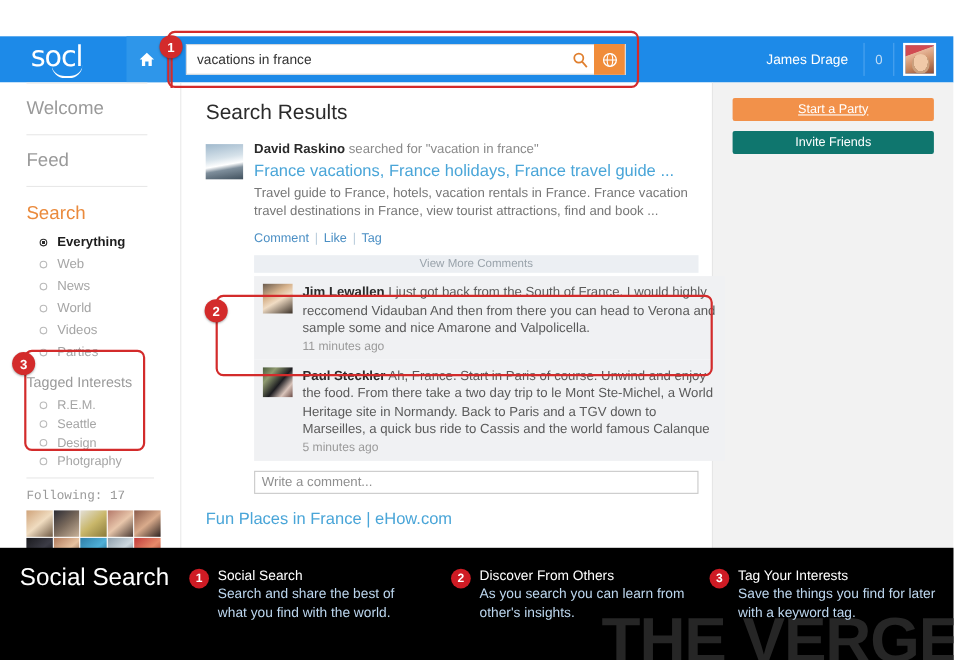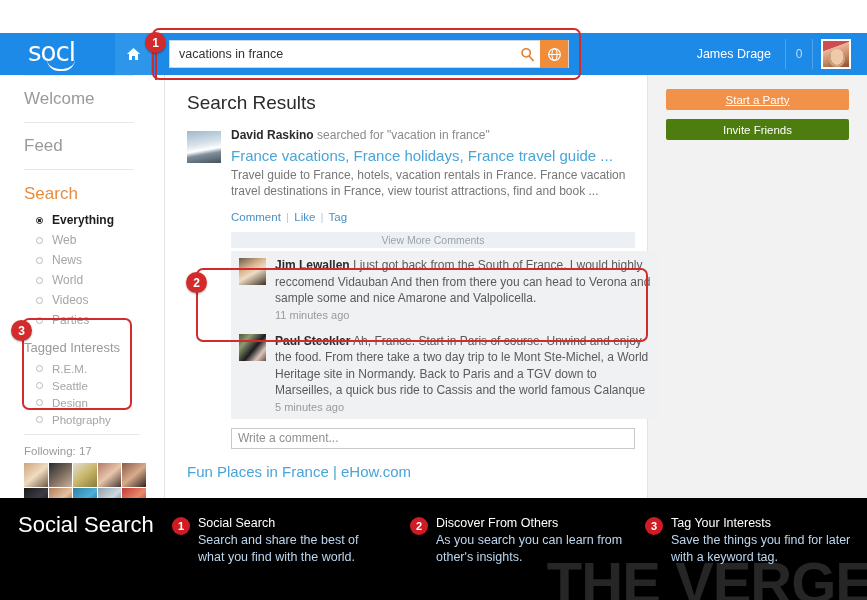--- a/index.html
+++ b/index.html
@@ -97,21 +97,21 @@
   .lnav { font-size: 17px; color: #9a9a9a; padding: 13px 0 13px 0; font-weight: 400; }
   #search-head { font-size: 17px; color: #ea8a3c; padding: 14px 0 6px 0; }
   .radio-row { display: flex; align-items: center; padding: 3px 0 3px 12px; font-size: 12px; }
   .rdot { width: 7px; height: 7px; border-radius: 50%; border: 1.4px solid #b9b9b9; margin-right: 9px; flex: none; }
   .radio-row.active .rdot { border-color: #2b2b2b; background: radial-gradient(circle, #2b2b2b 0 42%, #ffffff 43% 100%); }
   .radio-row .rlabel { color: #a5a5a5; }
   .radio-row.active .rlabel { color: #1d1d1d; font-weight: bold; }
   #tagged-head { font-size: 13px; color: #9a9a9a; padding: 10px 0 5px 0; }
   .tag-row { display: flex; align-items: center; padding: 2.5px 0 2.5px 12px; font-size: 11.5px; }
   .tag-row .rlabel { color: #a5a5a5; }
-  #following { font-size: 11.5px; color: #9a9a9a; padding: 10px 0 6px 0; border-top: 1px solid #e8e8e8; width: 116px; margin-top: 6px;}
+  #following { font-size: 11.5px; color: #9a9a9a; padding: 10px 0 6px 0; border-top: 1px solid #e8e8e8; width: 116px; margin-top: 6px; font-family: Liberation Mono, monospace;}
   #photo-grid { width: 122px; display: grid; grid-template-columns: repeat(5, 1fr); gap: 1px; }
   .pg { width: 100%; aspect-ratio: 1/1; }
 
   
   #center { width: 482px; background: #ffffff; padding: 0 20px 0 20px; position: relative; }
   #results-title { font-size: 19px; color: #2b2b2b; padding: 17px 0 14px 2px; }
   .post { display: flex; padding-left: 2px; }
   .post-thumb {
     width: 34px; height: 32px; flex: none; margin-right: 10px; margin-top: 3px;
     background: linear-gradient(170deg,#9fb8cc 0%,#d6e2ea 40%,#ffffff 58%,#7f8f9c 70%,#41515e 100%);
@@ -148,21 +148,21 @@
   #next-result { font-size: 15px; color: #49a5d8; padding: 14px 0 0 2px; }
 
   
   #right { flex: 1; background: #f2f2f2; border-left: 1px solid #e3e3e3; padding: 14px 18px 0 18px; }
   .rbtn {
     width: 100%; height: 21px; color: #ffffff; font-size: 11.5px;
     display: flex; align-items: center; justify-content: center;
     border-radius: 2px; margin-bottom: 9px;
   }
   #start-party { background: #f2914a; text-decoration: underline; }
-  #invite-friends { background: #4d7c0f; }
+  #invite-friends { background: #0f766e; }
 
   
   .ann-box { position: absolute; border: 2px solid #d32b2b; border-radius: 7px; pointer-events: none; }
   .badge {
     position: absolute; width: 21px; height: 21px; border-radius: 50%;
     background: #d32b2b; color: #ffffff; font-size: 12px; font-weight: bold;
     display: flex; align-items: center; justify-content: center;
     font-family: "Liberation Sans", sans-serif;
     box-shadow: 0 1px 2px rgba(0,0,0,.35);
   }

